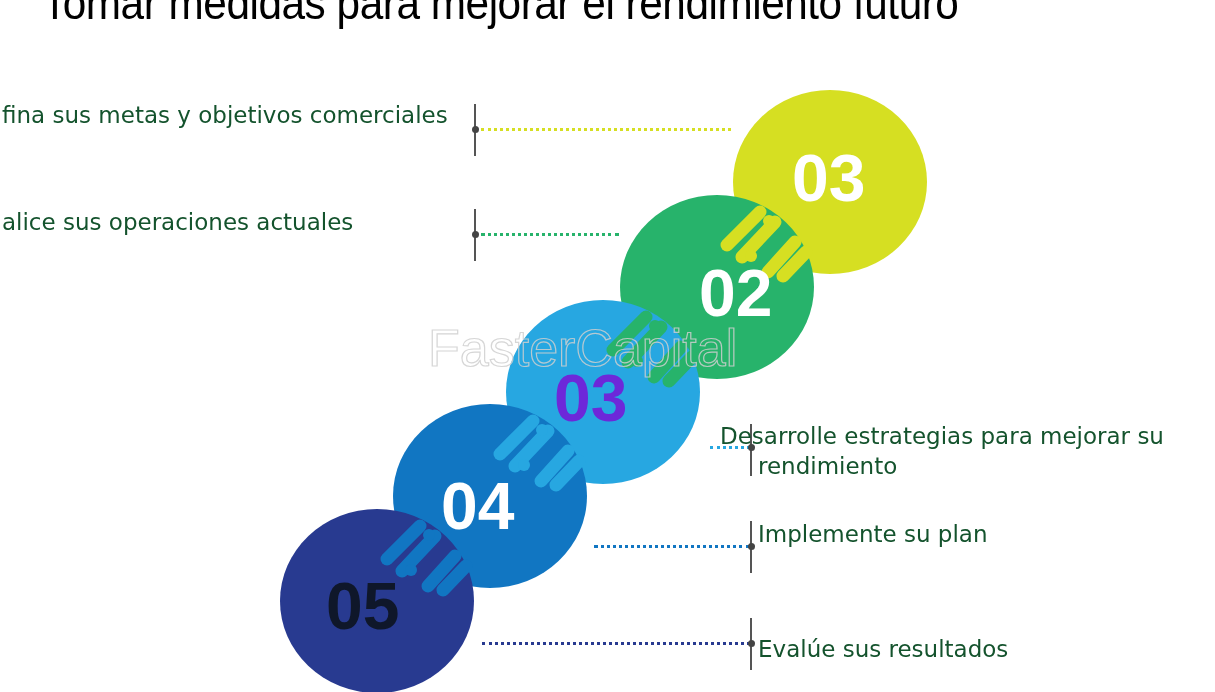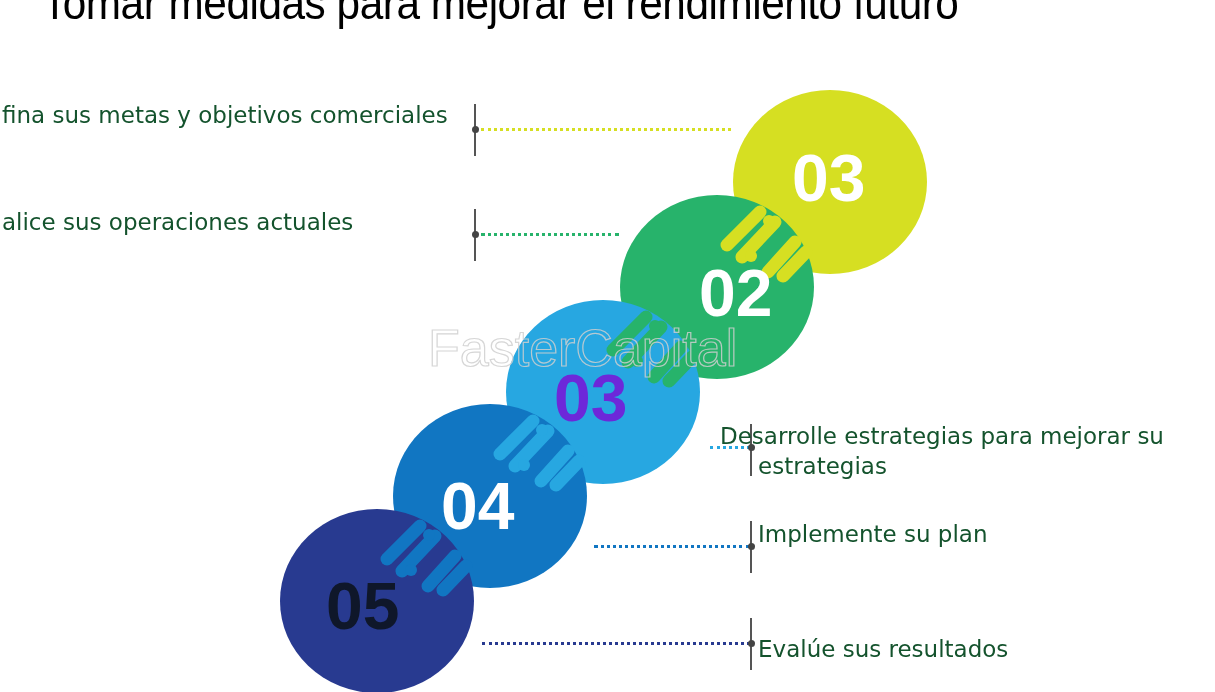--- a/index.html
+++ b/index.html
@@ -93,15 +93,15 @@
 <div class="vbar" style="left:750px;top:521px;"></div>
 <div class="knob" style="left:748px;top:543px;"></div>
 
 <div class="dotline" style="left:482px;top:642px;width:268px;border-color:#283A90;"></div>
 <div class="vbar" style="left:750px;top:618px;"></div>
 <div class="knob" style="left:748px;top:640px;"></div>
 
 <div class="label" style="left:2px;top:100px;">fina sus metas y objetivos comerciales</div>
 <div class="label" style="left:2px;top:207px;">alice sus operaciones actuales</div>
 <div class="label" style="left:720px;top:421px;">Desarrolle estrategias para mejorar su</div>
-<div class="label" style="left:758px;top:451px;">estrategias</div>
+<div class="label" style="left:758px;top:451px;">rendimiento</div>
 <div class="label" style="left:758px;top:519px;">Implemente su plan</div>
 <div class="label" style="left:758px;top:622px;margin-top:12px;">Evalúe sus resultados</div>
 
 </body></html>

